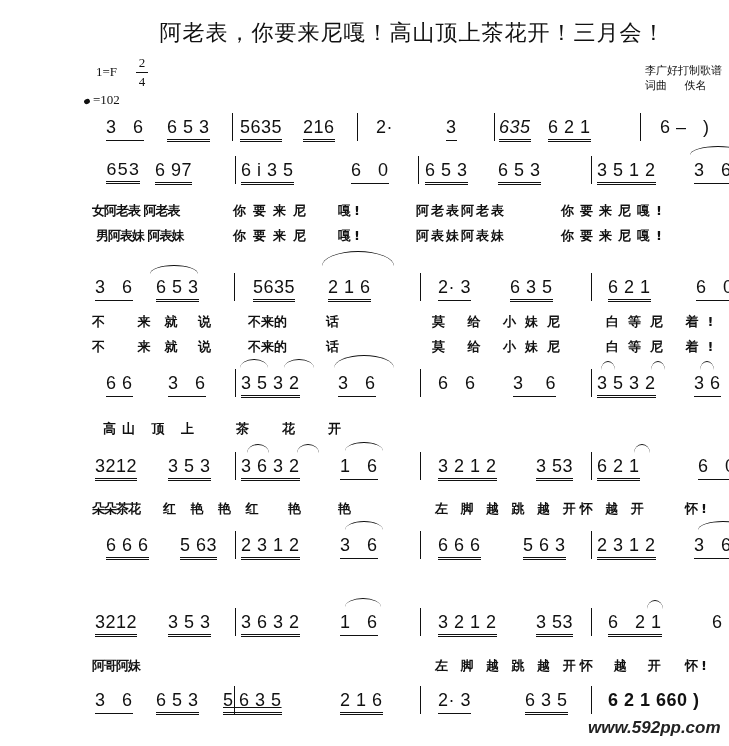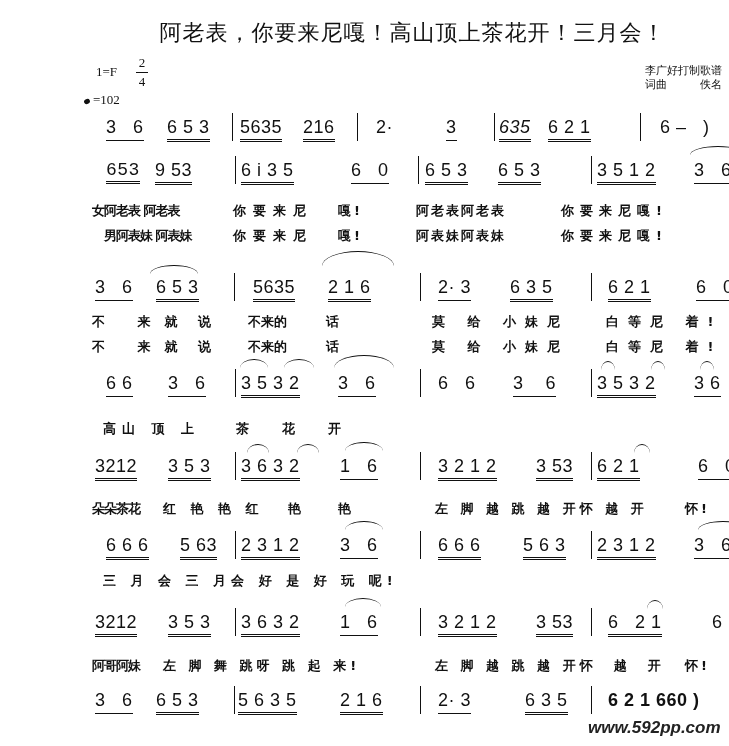--- a/index.html
+++ b/index.html
@@ -36,21 +36,21 @@
 <div class="abs frac">
   <div>2</div>
   <div class="line"></div>
   <div>4</div>
 </div>
 <div class="abs tempo">
   <span class="dot"></span><span>=102</span>
 </div>
 <div class="abs credits">
   <div>李广好打制歌谱</div>
-  <div style="white-space:pre;font-family:Liberation Mono, monospace;">词曲     佚名</div>
+  <div style="white-space:pre;">词曲     佚名</div>
 </div>
 
 <div class="abs row" style="top:117px;">
   <span class="note u1" style="left:58px;">3   6</span>
   <span class="note u2" style="left:119px;">6 5 3</span>
   <div class="bar" style="left:184px;"></div>
   <span class="note u2" style="left:192px;">5635</span>
   <span class="note u2" style="left:255px;">216</span>
   <div class="bar" style="left:309px;"></div>
   <span class="note" style="left:328px;">2·</span>
@@ -58,42 +58,42 @@
   <div class="bar" style="left:446px;"></div>
   <span class="note u2" style="left:451px;font-style:italic;">635</span>
   <span class="note u2" style="left:500px;">6 2 1</span>
   <div class="bar" style="left:592px;"></div>
   <span class="note" style="left:612px;">6 –   )</span>
   <div class="bar" style="left:702px;"></div>
 </div>
 
 <div class="abs row" style="top:160px;">
   <span class="note u2" style="left:58px;font-family:Liberation Mono, monospace;">653</span>
-  <span class="note u2" style="left:107px;">9 53</span>
+  <span class="note u2" style="left:107px;">6 97</span>
   <div class="bar" style="left:187px;"></div>
   <span class="note u2" style="left:193px;">6 i 3 5</span>
   <span class="note u1" style="left:303px;">6   0</span>
   <div class="bar" style="left:370px;"></div>
   <span class="note u2" style="left:377px;">6 5 3</span>
   <span class="note u2" style="left:450px;">6 5 3</span>
   <div class="bar" style="left:543px;"></div>
   <span class="note u2" style="left:549px;">3 5 1 2</span>
   <span class="note u1" style="left:646px;">3   6</span>
   <div class="slur" style="left:642px; top:-14px; width:56px;"></div>
 </div>
 
 <div class="abs lyric" style="top:202px;">
   <span style="left:44px; letter-spacing:-1px;">女阿老表 阿老表</span>
   <span style="left:185px; letter-spacing:7px;">你要来尼</span>
   <span style="left:290px;">嘎!</span>
   <span style="left:368px; letter-spacing:2px;">阿老表阿老表</span>
   <span style="left:513px; letter-spacing:6px;">你要来尼嘎!</span>
 </div>
 <div class="abs lyric" style="top:227px;">
-  <span style="left:56px; letter-spacing:-1px;">男阿表妹 阿表妹</span>
+  <span style="left:48px; letter-spacing:-1px;">男阿表妹 阿表妹</span>
   <span style="left:185px; letter-spacing:7px;">你要来尼</span>
   <span style="left:290px;">嘎!</span>
   <span style="left:368px; letter-spacing:2px;">阿表妹阿表妹</span>
   <span style="left:513px; letter-spacing:6px;">你要来尼嘎!</span>
 </div>
 
 <div class="abs row" style="top:277px;">
   <span class="note u1" style="left:47px;">3   6</span>
   <span class="note u2" style="left:108px;">6 5 3</span>
   <div class="slur" style="left:102px; top:-12px; width:48px;"></div>
@@ -192,21 +192,20 @@
   <span class="note u2" style="left:390px;">6 6 6</span>
   <span class="note u2" style="left:475px;">5 6 3</span>
   <div class="bar" style="left:543px;"></div>
   <span class="note u2" style="left:549px;">2 3 1 2</span>
   <span class="note u1" style="left:646px;">3   6</span>
   <div class="slur" style="left:650px; top:-14px; width:50px;"></div>
   <div class="bar" style="left:702px;"></div>
 </div>
 
 <div class="abs lyric" style="top:572px;">
-  <span style="left:55px; letter-spacing:5px;">三 月 会 三 月会 好 是 好 玩 呢!</span>
 </div>
 
 <div class="abs row" style="top:612px;">
   <span class="note u2" style="left:47px;">3212</span>
   <span class="note u2" style="left:120px;">3 5 3</span>
   <div class="bar" style="left:187px;"></div>
   <span class="note u2" style="left:193px;">3 6 3 2</span>
   <span class="note u1" style="left:292px;">1   6</span>
   <div class="slur" style="left:297px; top:-14px; width:36px;"></div>
   <div class="bar" style="left:372px;"></div>
@@ -214,30 +213,29 @@
   <span class="note u2" style="left:488px;">3 53</span>
   <div class="bar" style="left:543px;"></div>
   <span class="note u2" style="left:560px;">6   2 1</span>
   <div class="slur" style="left:599px; top:-12px; width:16px;"></div>
   <span class="note" style="left:664px;">6 :</span>
   <div class="bar end" style="left:702px;"></div>
 </div>
 
 <div class="abs lyric" style="top:657px;">
   <span style="left:44px; letter-spacing:-1px;">阿哥阿妹</span>
-  <span style="left:115px; letter-spacing:4px;">左 脚 舞 跳呀 跳 起 来!</span>
   <span style="left:387px; letter-spacing:4px;">左 脚 越 跳 越 开怀  越  开</span>
   <span style="left:637px;">怀!</span>
 </div>
 
 <div class="abs row" style="top:690px;">
   <span class="note u1" style="left:47px;">3   6</span>
   <span class="note u2" style="left:108px;">6 5 3</span>
   <div class="bar" style="left:186px;"></div>
-  <span class="note u2" style="left:190px;">5 6 3 5</span>
+  <span class="note u2" style="left:175px;text-decoration:underline;">5 6 3 5</span>
   <span class="note u2" style="left:292px;">2 1 6</span>
   <div class="bar" style="left:372px;"></div>
   <span class="note u1" style="left:390px;">2· 3</span>
   <span class="note u2" style="left:477px;">6 3 5</span>
   <div class="bar" style="left:543px;"></div>
   <span class="note" style="left:560px; font-weight:bold;">6 2 1 660 )</span>
   <div class="bar end" style="left:702px;"></div>
 </div>
 
 <div class="abs watermark">www.592pp.com</div>

